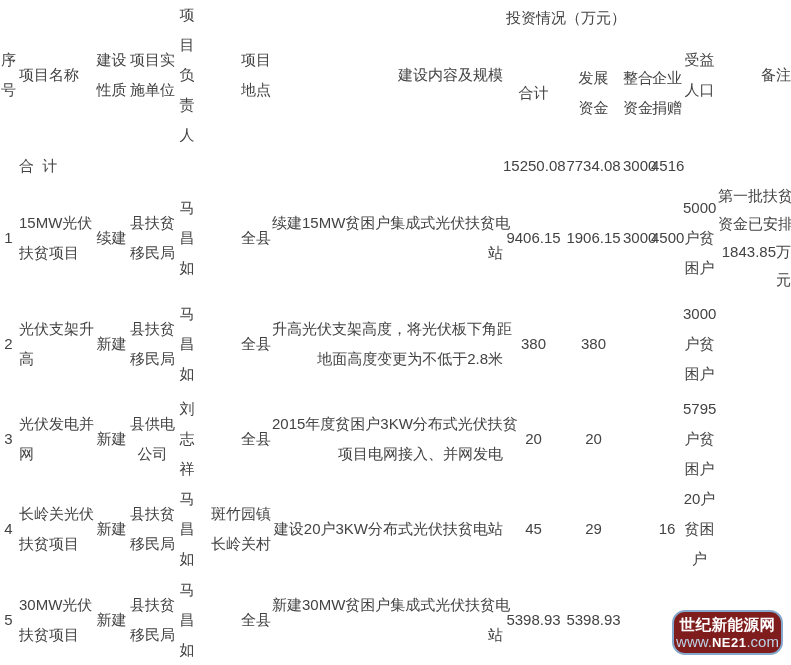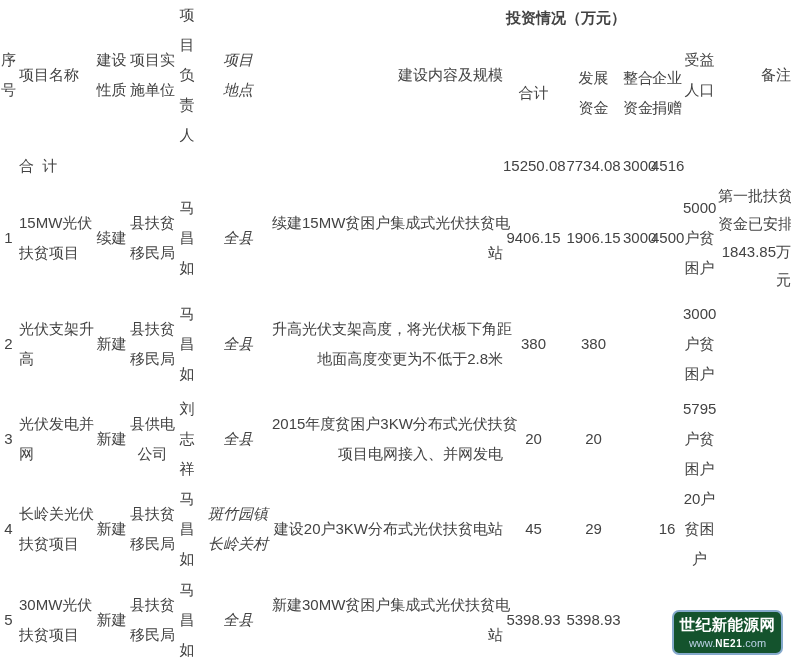--- a/index.html
+++ b/index.html
@@ -23,40 +23,40 @@
   }
   tr.hdr-group { height: 36px; }
   tr.hdr-sub   { height: 114px; }
   tr.row-sum   { height: 31px; margin-left: 36px; }
   tr.row-1 { height: 113px; }
   tr.row-2 { height: 100px; }
   tr.row-3 { height: 90px; }
   tr.row-4 { height: 90px; }
   tr.row-5 { height: 91px; }
   .c-name    { text-align: left; padding-left: 2px; }
-  .c-loc     { text-align: center; padding-left: 8px; font-style: italic; }
+  .c-loc     { text-align: right; padding-left: 8px; }
   .c-content { text-align: right; padding-left: 1px; }
   .c-remark  { text-align: right; padding-left: 2px; line-height: 28px; }
-  .h-invest  { text-align: left; padding-left: 3px; font-weight: bold; }
+  .h-invest  { text-align: left; padding-left: 3px; }
   
   .watermark {
     position: absolute; right: 8px; bottom: 10px;
     width: 111px; height: 45px; box-sizing: border-box;
-    background: #14532d;
+    background: #7f1d1d;
     border: 2px solid #85a9cc;
-    border-radius: 7px;
+    border-radius: 13px;
     display: flex; flex-direction: column; align-items: center; justify-content: center;
   }
   .wm-title {
     color: #ffffff; font-weight: bold; font-size: 15.5px;
     line-height: 17px; letter-spacing: 0.5px; white-space: nowrap;
   }
   .wm-url { margin-top: 2px; line-height: 13px; white-space: nowrap; }
-  .wm-light { color: #bcd2e6; font-size: 11px; }
-  .wm-brand { color: #ffffff; font-weight: bold; font-size: 10px; letter-spacing: 0.5px; margin-top: 21px; }
+  .wm-light { color: #bcd2e6; font-size: 15px; }
+  .wm-brand { color: #ffffff; font-weight: bold; font-size: 13px; letter-spacing: 0.5px; margin-top: 21px; }
 </style>
 </head>
 <body>
 
 <table class="projects">
   <colgroup>
     <col style="width:17px">
       <col style="width:78px">
       <col style="width:33px">
     <col style="width:49px">

